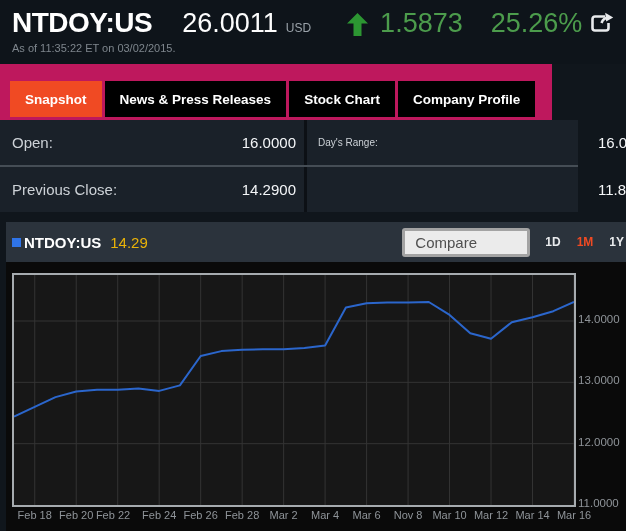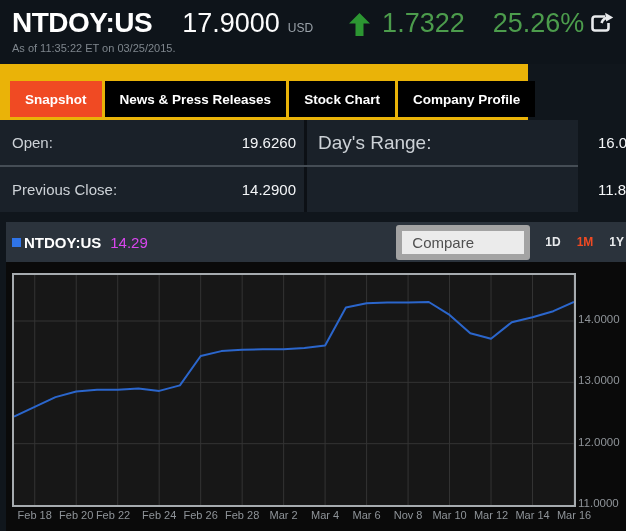--- a/index.html
+++ b/index.html
@@ -12,47 +12,47 @@
   .hd-symbol{font-size:28px;font-weight:bold;color:#ffffff;letter-spacing:-0.5px;}
   .hd-price{font-size:27px;color:#fdfdfd;margin-left:30px;}
   .hd-cur{font-size:12px;font-weight:normal;color:#9aa2a9;margin-left:8px;}
   .hd-arrow{align-self:center;margin-left:36px;position:relative;top:3px;}
   .hd-chg{font-size:27px;color:#4c9c4c;margin-left:12px;}
   .hd-pct{font-size:27px;color:#4c9c4c;margin-left:28px;}
   .hd-share{position:absolute;right:12px;top:12px;width:24px;height:22px;cursor:pointer;}
   .hd-asof{position:absolute;left:12px;top:42px;font-size:11px;color:#7e868d;}
 
   
-  .tabstrip{position:absolute;left:0;top:64px;width:528px;height:56px;background:#eab308;}
+  .tabstrip{position:absolute;left:0;top:64px;width:528px;height:56px;background:#be185d;padding-left:24px;}
   .tabs{position:absolute;left:10px;bottom:3px;display:flex;gap:3px;}
   .tab{height:36px;padding:0 15px;display:flex;align-items:center;background:#000000;
        color:#ffffff;font-size:13.5px;font-weight:bold;white-space:nowrap;cursor:pointer;}
   .tab.active{background:#f04a23;}
 
   
   .qrows{position:absolute;left:0;top:120px;width:578px;}
   .qrow{position:relative;height:45px;background:#1a2129;}
   .qrow + .qrow{border-top:2px solid #454d55;}
   .q-label-left{position:absolute;left:12px;top:0;line-height:45px;font-size:15px;color:#cdd2d7;}
   .q-value-left{position:absolute;left:150px;width:146px;top:0;line-height:45px;text-align:right;
                 font-size:15px;color:#f4f6f8;}
   .q-vdiv{position:absolute;left:304px;top:0;bottom:0;width:3px;background:#0c1015;}
-  .q-label-right{position:absolute;left:318px;top:0;line-height:45px;font-size:19px;color:#cdd2d7;}
+  .q-label-right{position:absolute;left:318px;top:0;line-height:45px;font-size:10px;color:#cdd2d7;}
   .q-value-right{position:absolute;left:598px;top:0;line-height:45px;font-size:15px;color:#f4f6f8;
                  white-space:nowrap;}
 
   
   .ctoolbar{position:absolute;left:6px;top:222px;width:620px;height:40px;background:#2b333c;
             display:flex;align-items:center;padding:0;box-sizing:border-box;}
   .legend{display:flex;align-items:center;margin-left:6px;}
   .legend-swatch{width:9px;height:9px;margin-right:3px;}
   .legend-symbol{font-size:15px;font-weight:bold;color:#ffffff;}
-  .legend-value{font-size:15px;color:#d946ef;margin-left:9px;}
+  .legend-value{font-size:15px;color:#eab308;margin-left:9px;}
   .ct-spacer{flex:1;}
-  .compare-btn{width:112px;height:23px;line-height:23px;background:#ebebeb;border:6px solid #a3a3a3;
+  .compare-btn{width:112px;height:23px;line-height:23px;background:#ebebeb;border:3px solid #a3a3a3;
                border-radius:3px;color:#4f4f4f;font-size:15px;padding-left:10px;margin-right:15px;cursor:pointer;}
   .ranges{display:flex;gap:16px;margin-right:2px;}
   .range-btn{font-size:12px;font-weight:bold;color:#e9ebed;cursor:pointer;}
   .range-btn.active{color:#f04a23;}
 
   
   .chartmodule{position:absolute;left:6px;top:262px;width:620px;height:269px;background:#0a0a0a;}
   .plot{position:absolute;left:6px;top:11px;width:560px;height:230px;border:2px solid #a6abaf;
         background:#171717;}
   .xlab{position:absolute;top:247px;transform:translateX(-50%);font-size:11px;color:#8f9499;
@@ -60,53 +60,53 @@
   .ylab{position:absolute;left:572px;font-size:11.5px;color:#8f9499;white-space:nowrap;}
 </style>
 </head>
 <body>
 
 <div class="page">
 
   <div class="hd">
     <div class="hd-row">
       <span class="hd-symbol">NTDOY:US</span>
-      <span class="hd-price">17.9000</span>
+      <span class="hd-price">26.0011</span>
       <span class="hd-cur">USD</span>
       <span class="hd-arrow">
         <svg width="21" height="23" viewBox="0 0 21 23">
             <path d="M10.5 0 L21 10.5 H14.5 V23 H6.5 V10.5 H0 Z" fill="#2c9632"></path>
           </svg>
       </span>
-      <span class="hd-chg">1.7322</span>
+      <span class="hd-chg">1.5873</span>
       <span class="hd-pct">25.26%</span>
     </div>
     <div class="hd-share">
       <svg width="24" height="22" viewBox="0 0 24 22">
         <path d="M15 4.5 H5 a2.5 2.5 0 0 0 -2.5 2.5 v9 a2.5 2.5 0 0 0 2.5 2.5 h11 a2.5 2.5 0 0 0 2.5 -2.5 V11" stroke="#e8eaec" stroke-width="2.6" fill="none"></path>
         <path d="M11.5 11 C13 6.8 16 5.3 19.5 5.5" stroke="#e8eaec" stroke-width="2.6" fill="none"></path>
         <path d="M15.2 0.8 L23.2 5.4 L16.2 9.6 Z" fill="#e8eaec"></path>
       </svg>
     </div>
-    <div class="hd-asof">As of 11:35:22 ET on 03/25/2015.</div>
+    <div class="hd-asof">As of 11:35:22 ET on 03/02/2015.</div>
   </div>
 
   <div class="tabstrip">
     <div class="tabs">
         <div class="tab active">Snapshot</div>
         <div class="tab">News &amp; Press Releases</div>
         <div class="tab">Stock Chart</div>
         <div class="tab">Company Profile</div>
       </div>
   </div>
 
   <div class="qrows">
       <div class="qrow">
         <div class="q-label-left">Open:</div>
-        <div class="q-value-left">19.6260</div>
+        <div class="q-value-left">16.0000</div>
         <div class="q-vdiv"></div>
         <div class="q-label-right">Day's Range:</div>
         <div class="q-value-right">16.0</div>
       </div>
       <div class="qrow">
         <div class="q-label-left">Previous Close:</div>
         <div class="q-value-left">14.2900</div>
         <div class="q-vdiv"></div>
         <div class="q-value-right">11.8</div>
       </div>

